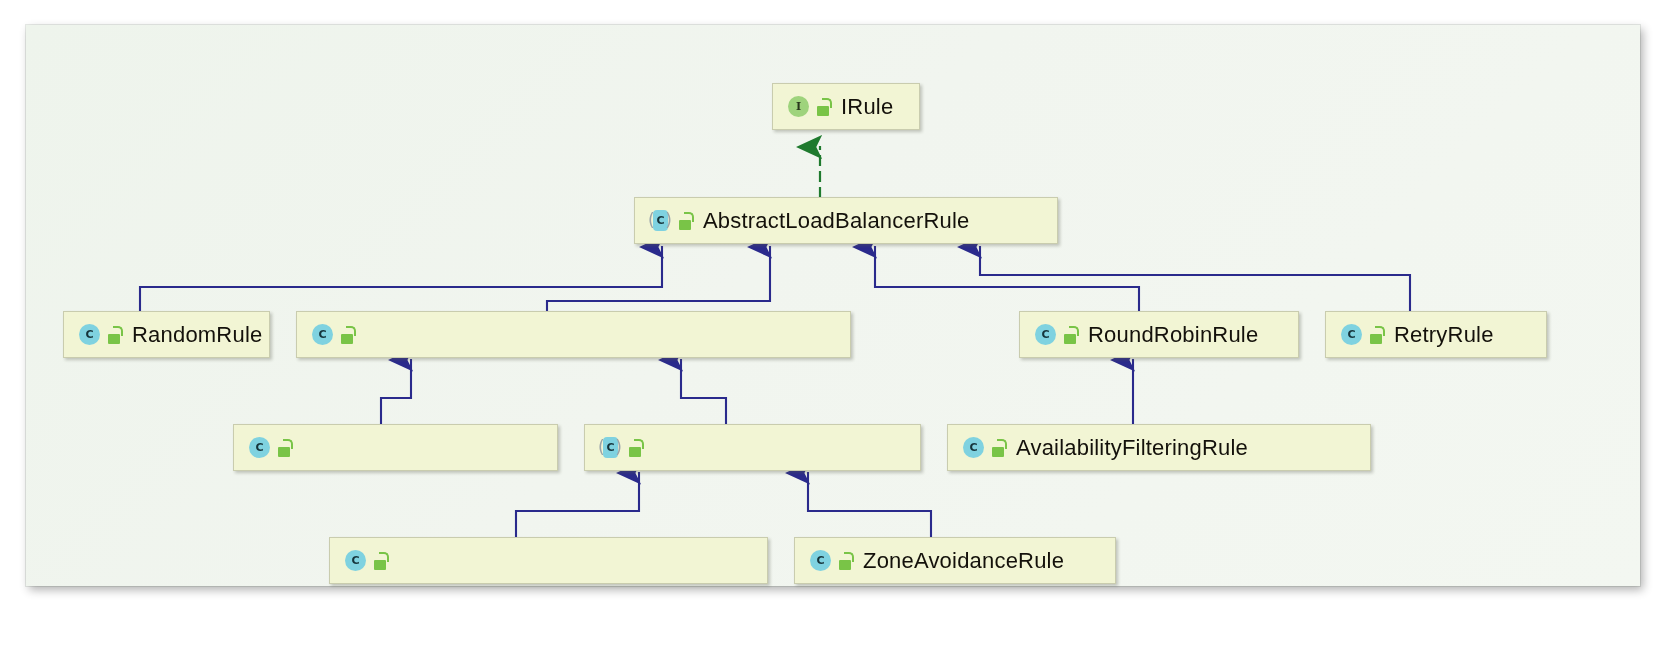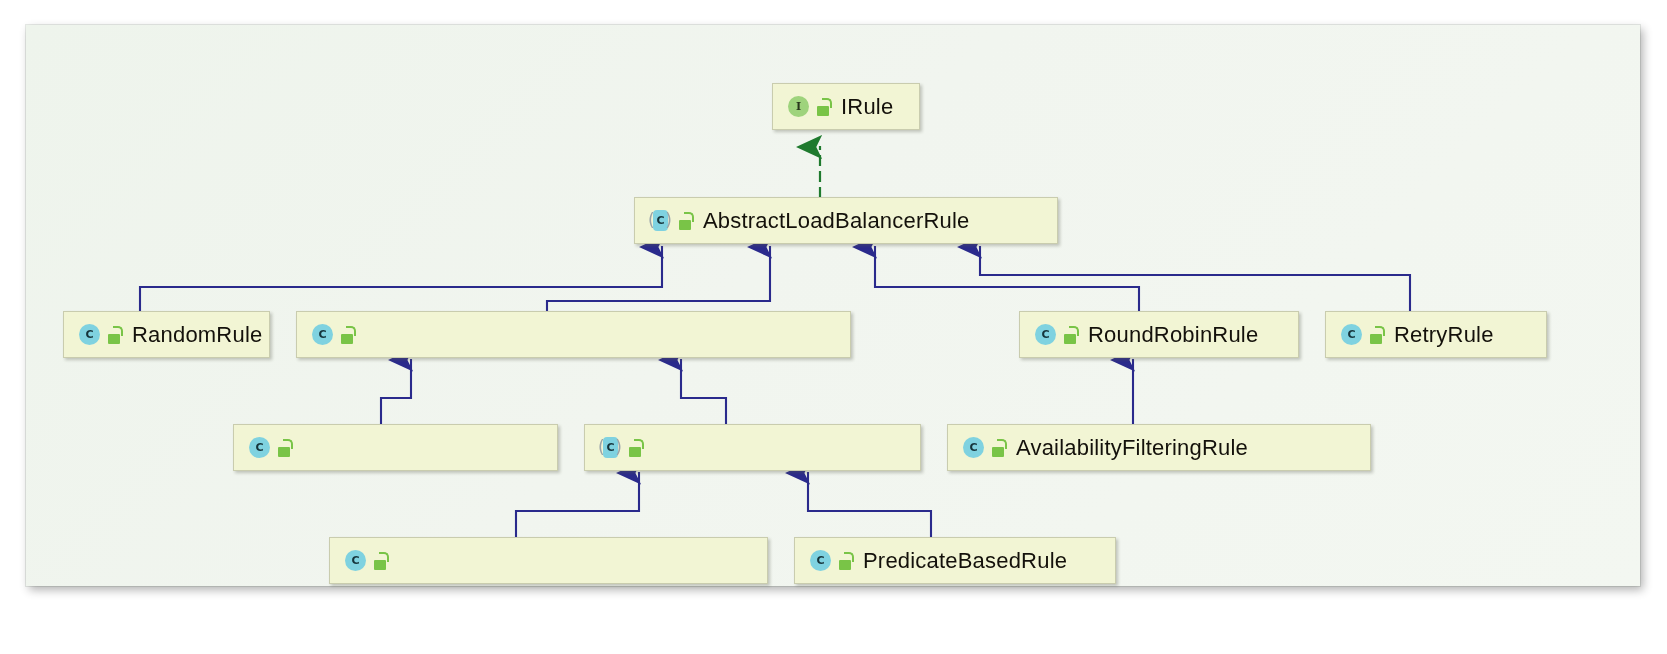--- a/index.html
+++ b/index.html
@@ -285,17 +285,17 @@
     </div>
 
     <div class="node" style="left:768px; top:512px; width:322px;">
       <span class="type-icon cls">
         <span class="disc">C</span>
       </span>
       <span class="lock-icon">
         <span class="shackle"></span>
           <span class="body"></span>
       </span>
-      <span class="node-label">PredicateBasedRule</span>
+      <span class="node-label">ZoneAvoidanceRule</span>
     </div>
 
   </div>
 </div>
 
 </body></html>

